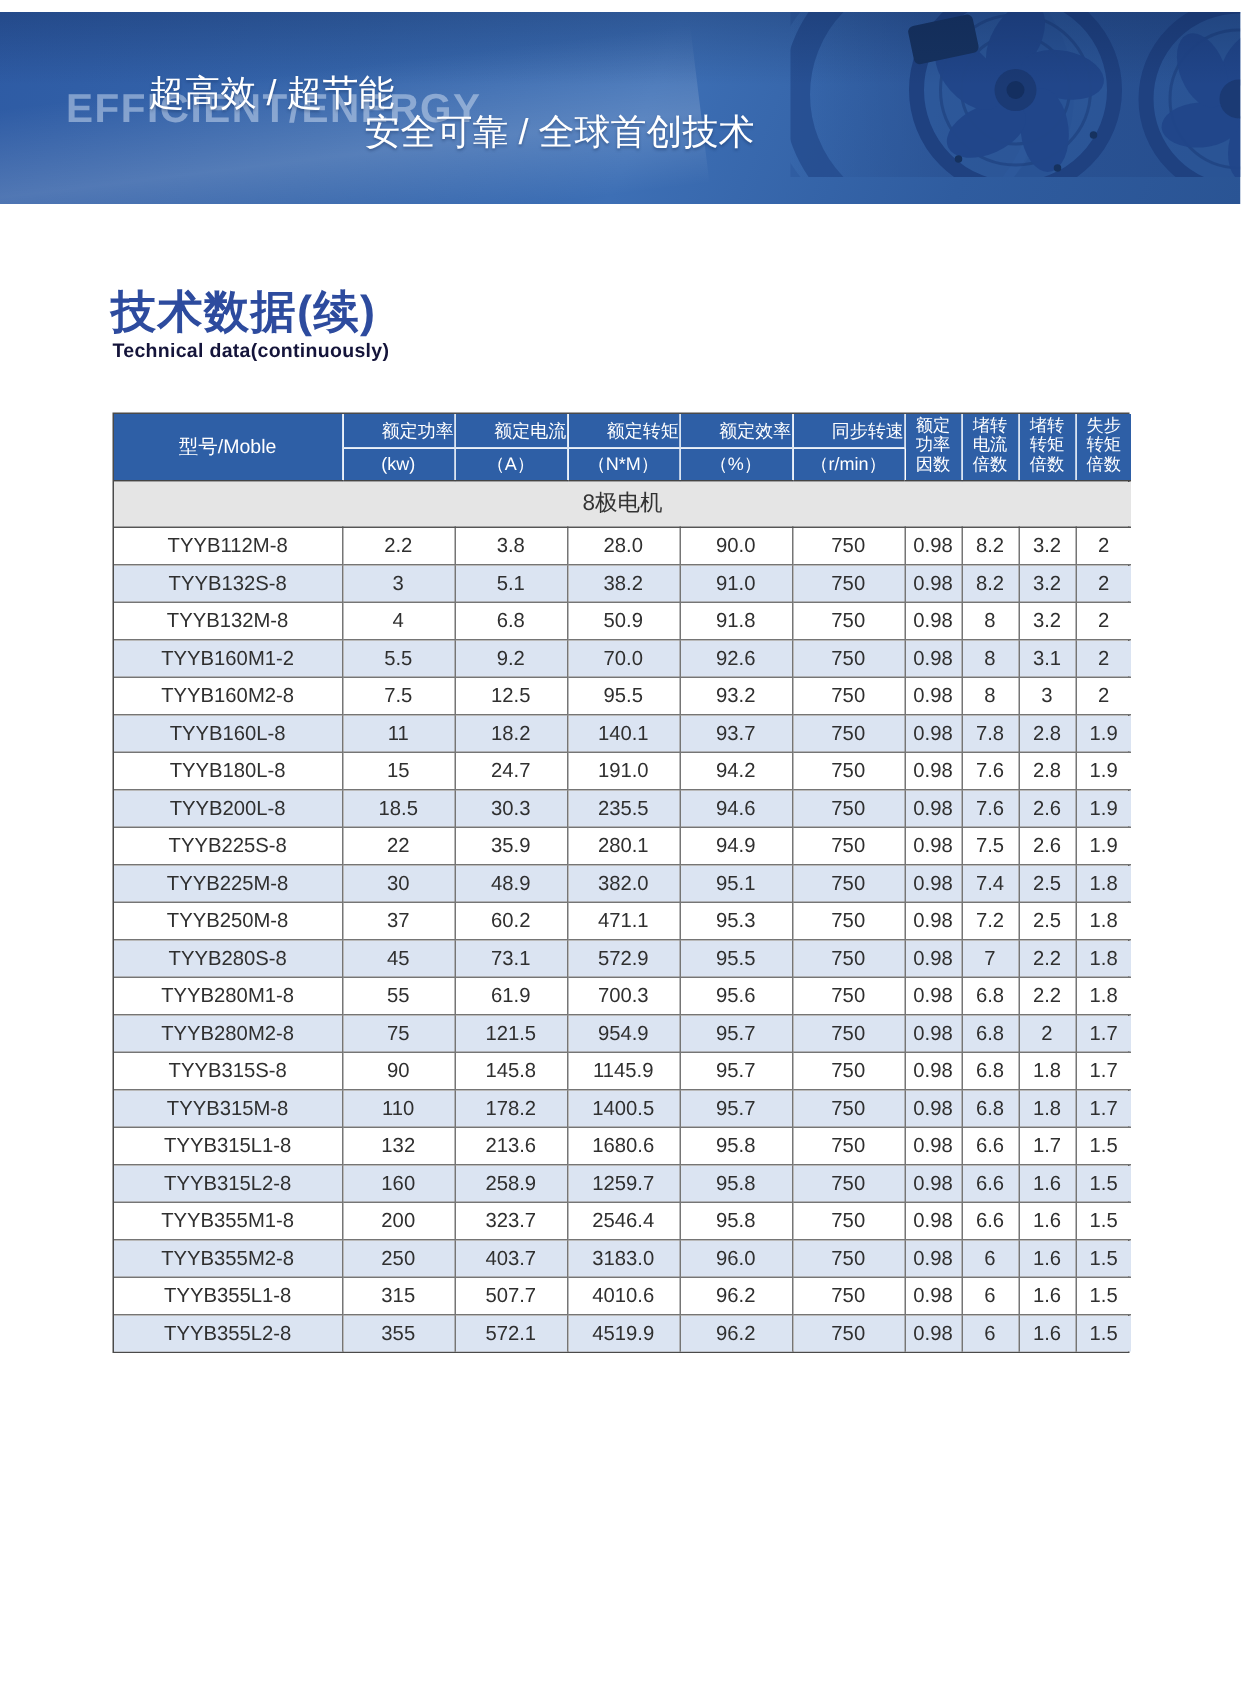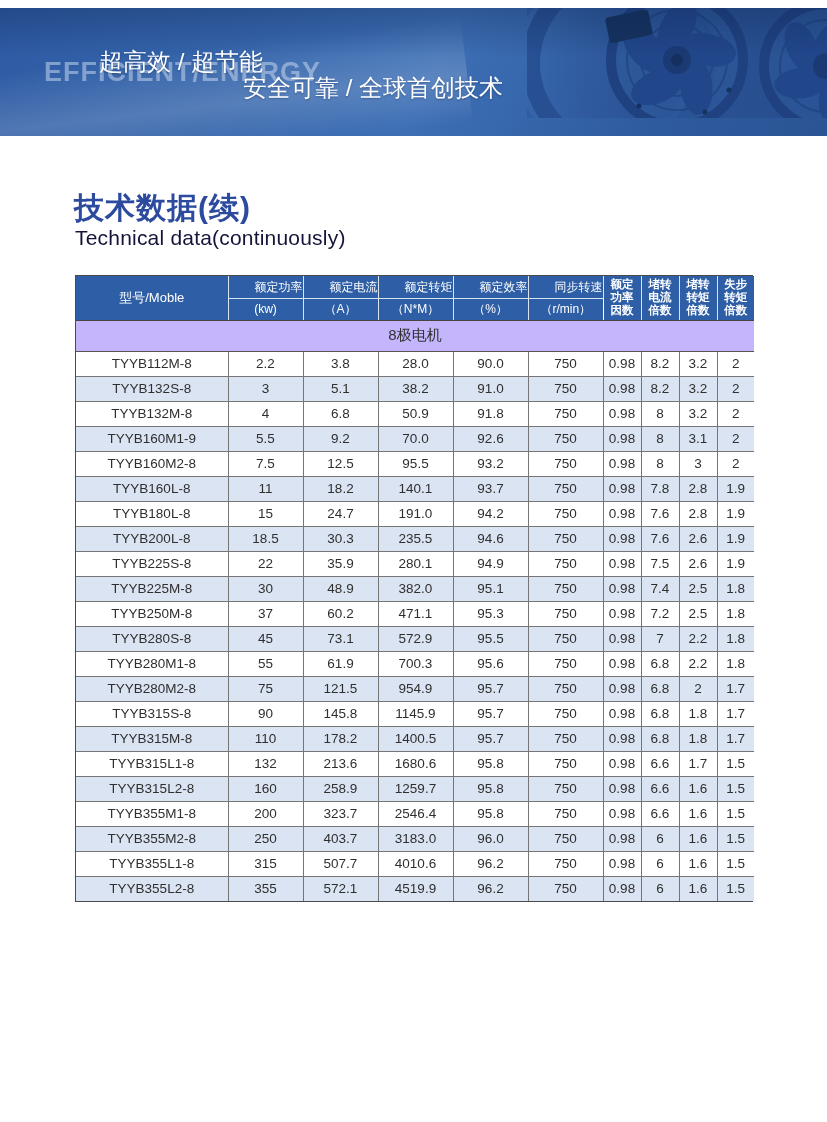--- a/index.html
+++ b/index.html
@@ -35,44 +35,44 @@
     white-space:nowrap; z-index:3; text-shadow:0 1px 2px rgba(10,30,70,0.35);
   }
   .s1 { left:99px; top:38px; }
   .s2 { left:243px; top:64px; }
   
   .page-title {
     position:absolute; left:74px; top:188px; font-size:30px; font-weight:bold;
     color:#2d4b9e; letter-spacing:1px;
   }
   .page-subtitle {
-    position:absolute; left:75px; top:226px; font-size:21px; font-weight:normal;
+    position:absolute; left:75px; top:226px; font-size:13px; font-weight:bold;
     color:#14143a; letter-spacing:0.2px;
   }
   
   .table-wrap {
     position:absolute; left:75px; top:275px; width:678px;
     border:1px solid #4a4a4a;
   }
   table { border-collapse:collapse; table-layout:fixed; width:676px; }
   td { text-align:center; vertical-align:middle; overflow:hidden; }
   thead td {
     background:#2e5fa6; color:#ffffff; font-size:12px; line-height:14px;
     border-right:1px solid #d9e4f2; height:22px;
   }
   thead td.h-model { font-size:13px; border-bottom:1px solid #454545; }
   thead td.h-lbl   { border-bottom:1px solid #d9e4f2;text-align:right; }
   thead td.h-unit  { border-bottom:1px solid #454545; }
-  thead td.h-nar   { border-bottom:1px solid #454545; font-size:11.5px; line-height:13px; white-space:pre-line;font-weight:bold; }
+  thead td.h-nar   { border-bottom:1px solid #454545; font-size:11.5px; line-height:13px; white-space:pre-line; }
   thead td:last-child { border-right:none; }
   tbody td { border-right:1px solid #757575; border-bottom:1px solid #757575; color:#2f2f2f; }
   tbody td:last-child { border-right:none; }
   tbody tr:last-child td { border-bottom:none;text-align:center; }
   tr.section-row td {
-    background:#c4b5fd; color:#333333; font-size:15px; height:31px;
+    background:#e5e5e5; color:#333333; font-size:15px; height:31px;
     border-bottom:1px solid #555555;
   }
   tr.data-row td { background:#ffffff; font-size:13.5px; height:25px; }
   tr.data-row.alt td { background:#dbe4f2; }
 </style>
 </head>
 <body>
 
 <div class="banner">
   <svg class="fans" width="300" height="110" viewBox="0 0 300 110" aria-hidden="true">
@@ -227,21 +227,21 @@
           <td>6.8</td>
           <td>50.9</td>
           <td>91.8</td>
           <td>750</td>
           <td>0.98</td>
           <td>8</td>
           <td>3.2</td>
           <td>2</td>
         </tr>
         <tr class="data-row alt">
-          <td>TYYB160M1-9</td>
+          <td>TYYB160M1-2</td>
           <td>5.5</td>
           <td>9.2</td>
           <td>70.0</td>
           <td>92.6</td>
           <td>750</td>
           <td>0.98</td>
           <td>8</td>
           <td>3.1</td>
           <td>2</td>
         </tr>

